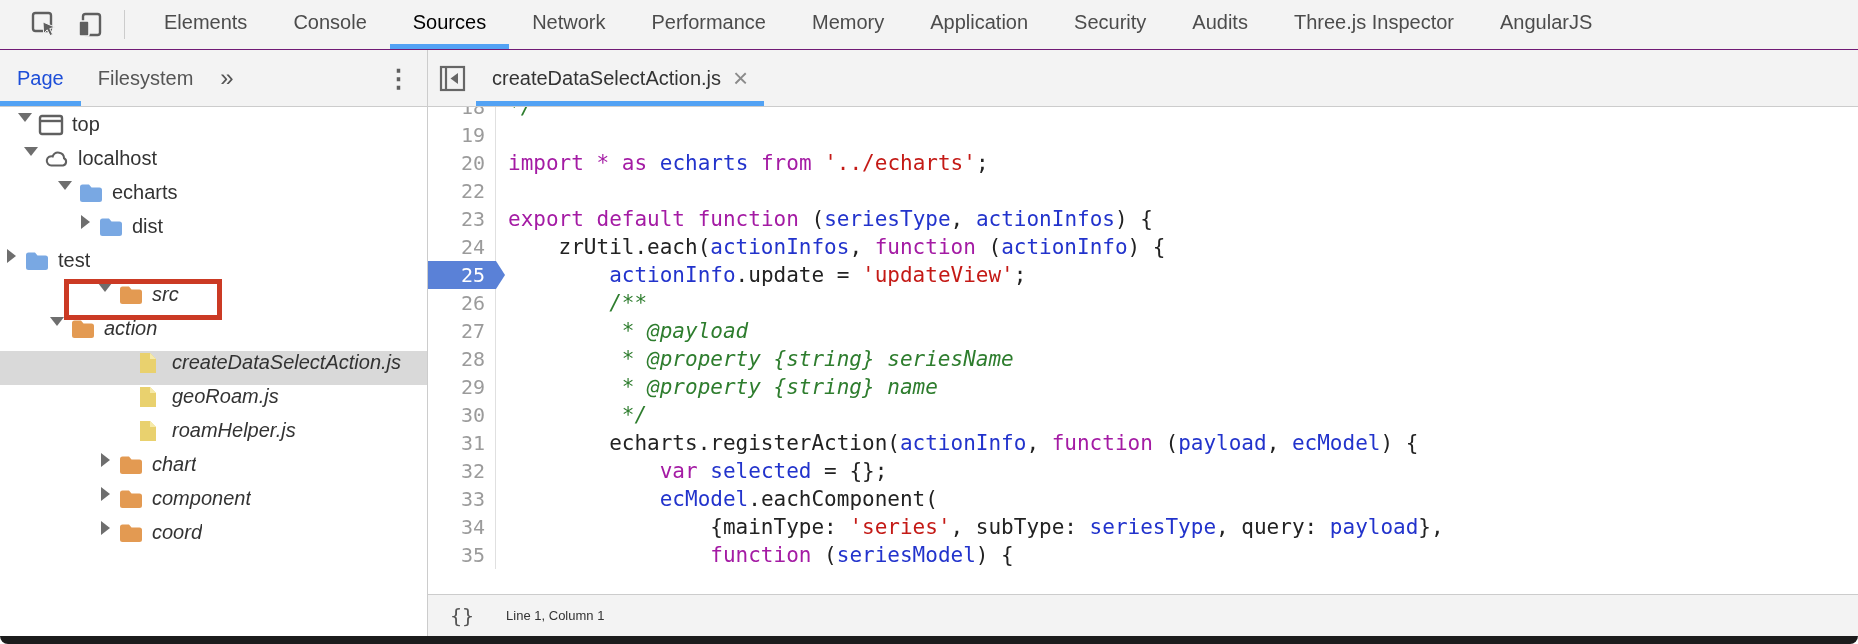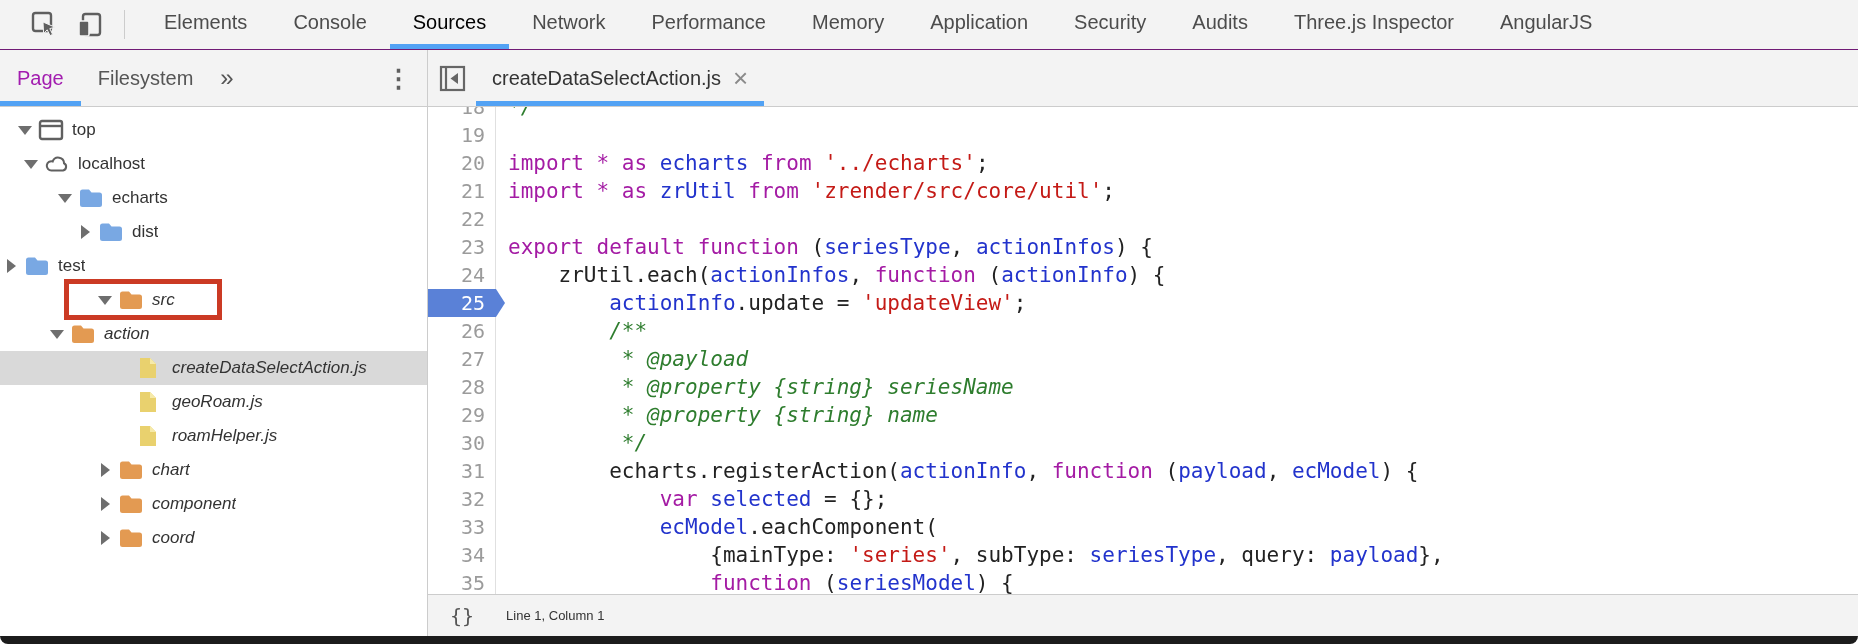--- a/index.html
+++ b/index.html
@@ -20,29 +20,29 @@
   
   .main { display:flex; height:586px; }
   .sidebar { width:428px; border-right:1px solid #ccc; display:flex; flex-direction:column; background:#fff; }
   .editor { flex:1; display:flex; flex-direction:column; background:#fff; overflow:hidden; }
 
   
   .side-hdr { height:57px; background:var(--bar-bg); border-bottom:1px solid #ccc;
               display:flex; align-items:stretch; position:relative; }
   .stab { display:flex; align-items:center; padding:0 17px; font-size:20px; color:#555;
           position:relative; cursor:pointer; }
-  .stab.active { color:#a21caf; }
+  .stab.active { color:#1d4ed8; }
   .stab.active::after { content:""; position:absolute; left:0; right:0; bottom:0; height:5px; background:var(--accent); }
   .chev { display:flex; align-items:center; font-size:24px; color:#555; padding:0 10px; cursor:pointer; }
   .kebab { margin-left:auto; display:flex; align-items:center; padding:0 16px; font-size:25px;
            color:#5f5f5f; cursor:pointer; font-weight:bold; }
 
   
   .tree { flex:1; overflow:hidden; padding-top:6px; }
-  .trow { height:34px; display:flex; align-items:center; position:relative; font-size:17px; color:#333; cursor:pointer; }
+  .trow { height:34px; display:flex; align-items:flex-start; position:relative; font-size:20px; color:#333; cursor:pointer; }
   .trow.sel { background:var(--sel); }
   .arw { width:22px; display:flex; align-items:center; justify-content:center; flex:0 0 22px; }
   .arw .tri-open { width:0; height:0; border-left:7px solid transparent; border-right:7px solid transparent; border-top:9px solid #6e6e6e; }
   .arw .tri-closed { width:0; height:0; border-top:7px solid transparent; border-bottom:7px solid transparent; border-left:9px solid #6e6e6e; }
   .ticon { width:26px; height:24px; margin:0 8px 0 2px; flex:0 0 26px; display:flex; align-items:center; }
   .tlabel { white-space:nowrap; overflow:hidden; }
   .tlabel.it { font-style:italic; }
   .redbox { position:absolute; left:64px; top:-4px; width:158px; height:41px;
             border:5px solid var(--red); pointer-events:none; }
 
@@ -300,24 +300,20 @@
           </div>
           <div class="cline">
             <span class="gut">19</span>
             <span class="ctext"></span>
           </div>
           <div class="cline">
             <span class="gut">20</span>
             <span class="ctext"><span class="tk-k">import</span><span> </span><span class="tk-k">*</span><span> </span><span class="tk-k">as</span><span> </span><span class="tk-v">echarts</span><span> </span><span class="tk-k">from</span><span> </span><span class="tk-s">'../echarts'</span><span>;</span></span>
           </div>
           <div class="cline">
-            <span class="gut">21</span>
-            <span class="ctext"><span class="tk-k">import</span><span> </span><span class="tk-k">*</span><span> </span><span class="tk-k">as</span><span> </span><span class="tk-v">zrUtil</span><span> </span><span class="tk-k">from</span><span> </span><span class="tk-s">'zrender/src/core/util'</span><span>;</span></span>
-          </div>
-          <div class="cline">
             <span class="gut">22</span>
             <span class="ctext"></span>
           </div>
           <div class="cline">
             <span class="gut">23</span>
             <span class="ctext"><span class="tk-k">export</span><span> </span><span class="tk-k">default</span><span> </span><span class="tk-k">function</span><span> (</span><span class="tk-v">seriesType</span><span>, </span><span class="tk-v">actionInfos</span><span>) {</span></span>
           </div>
           <div class="cline">
             <span class="gut">24</span>
             <span class="ctext"><span>    zrUtil.each(</span><span class="tk-v">actionInfos</span><span>, </span><span class="tk-k">function</span><span> (</span><span class="tk-v">actionInfo</span><span>) {</span></span>

